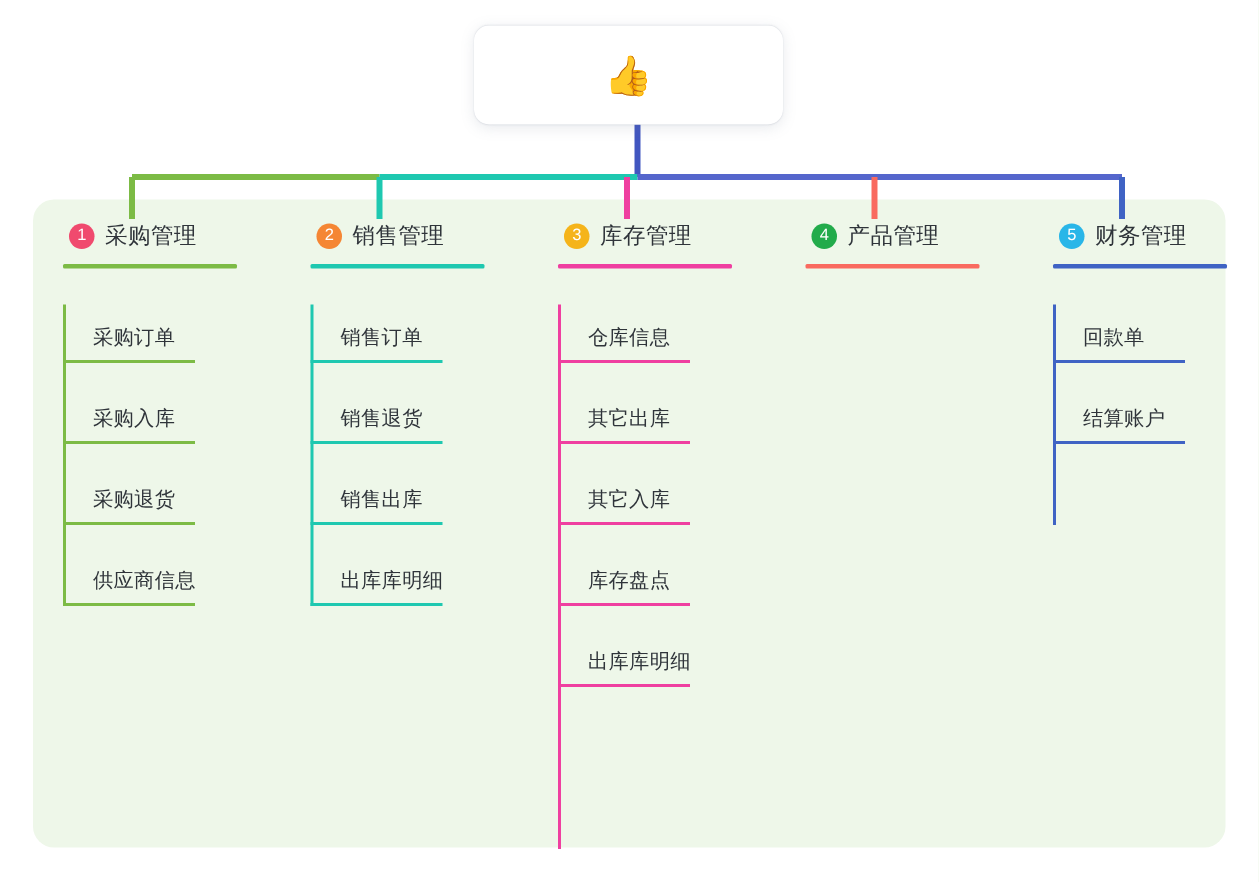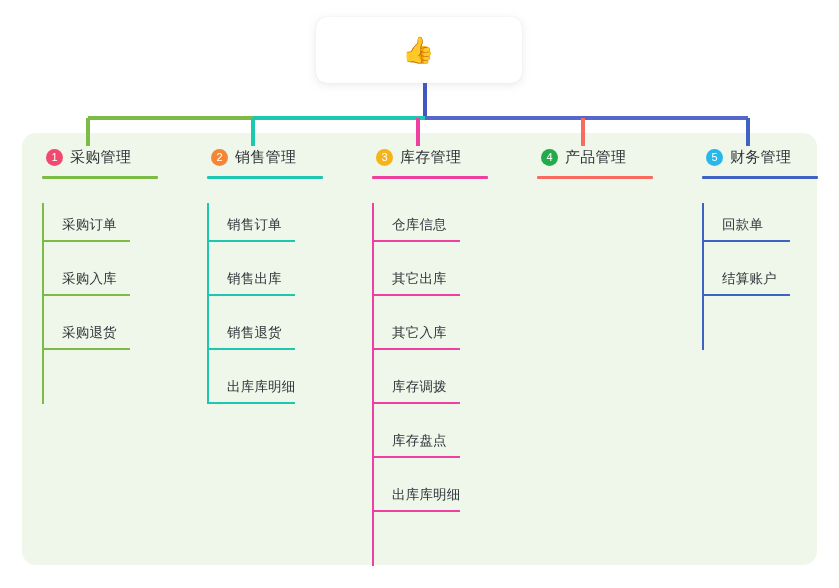--- a/index.html
+++ b/index.html
@@ -192,40 +192,44 @@
             <div class="leaf-rule" style="width: 88px; background: rgb(124, 187, 69);"></div>
           </div>
           <div class="leaf">
             <span class="leaf-label">采购入库</span>
             <div class="leaf-rule" style="width: 88px; background: rgb(124, 187, 69);"></div>
           </div>
           <div class="leaf">
             <span class="leaf-label">采购退货</span>
             <div class="leaf-rule" style="width: 88px; background: rgb(124, 187, 69);"></div>
           </div>
+          <div class="leaf">
+            <span class="leaf-label">供应商信息</span>
+            <div class="leaf-rule" style="width: 88px; background: rgb(124, 187, 69);"></div>
+          </div>
         </div>
       </div>
       <div class="column" style="left: 199px;">
         <div class="col-head">
           <span class="badge" style="background: rgb(245, 134, 52);">2</span>
           <span class="col-title">销售管理</span>
         </div>
         <div class="head-rule" style="width: 116px; background: rgb(30, 200, 176);"></div>
         <div class="leaf-list">
           <div class="spine" style="background: rgb(30, 200, 176); height: 201px;"></div>
           <div class="leaf">
             <span class="leaf-label">销售订单</span>
             <div class="leaf-rule" style="width: 88px; background: rgb(30, 200, 176);"></div>
           </div>
           <div class="leaf">
+            <span class="leaf-label">销售退货</span>
+            <div class="leaf-rule" style="width: 88px; background: rgb(30, 200, 176);"></div>
+          </div>
+          <div class="leaf">
             <span class="leaf-label">销售出库</span>
-            <div class="leaf-rule" style="width: 88px; background: rgb(30, 200, 176);"></div>
-          </div>
-          <div class="leaf">
-            <span class="leaf-label">销售退货</span>
             <div class="leaf-rule" style="width: 88px; background: rgb(30, 200, 176);"></div>
           </div>
           <div class="leaf">
             <span class="leaf-label">出库库明细</span>
             <div class="leaf-rule" style="width: 88px; background: rgb(30, 200, 176);"></div>
           </div>
         </div>
       </div>
       <div class="column" style="left: 364px;">
         <div class="col-head">
@@ -241,24 +245,20 @@
           </div>
           <div class="leaf">
             <span class="leaf-label">其它出库</span>
             <div class="leaf-rule" style="width: 88px; background: rgb(239, 63, 160);"></div>
           </div>
           <div class="leaf">
             <span class="leaf-label">其它入库</span>
             <div class="leaf-rule" style="width: 88px; background: rgb(239, 63, 160);"></div>
           </div>
           <div class="leaf">
-            <span class="leaf-label">库存调拨</span>
-            <div class="leaf-rule" style="width: 88px; background: rgb(239, 63, 160);"></div>
-          </div>
-          <div class="leaf">
             <span class="leaf-label">库存盘点</span>
             <div class="leaf-rule" style="width: 88px; background: rgb(239, 63, 160);"></div>
           </div>
           <div class="leaf">
             <span class="leaf-label">出库库明细</span>
             <div class="leaf-rule" style="width: 88px; background: rgb(239, 63, 160);"></div>
           </div>
         </div>
       </div>
       <div class="column" style="left: 529px;">

